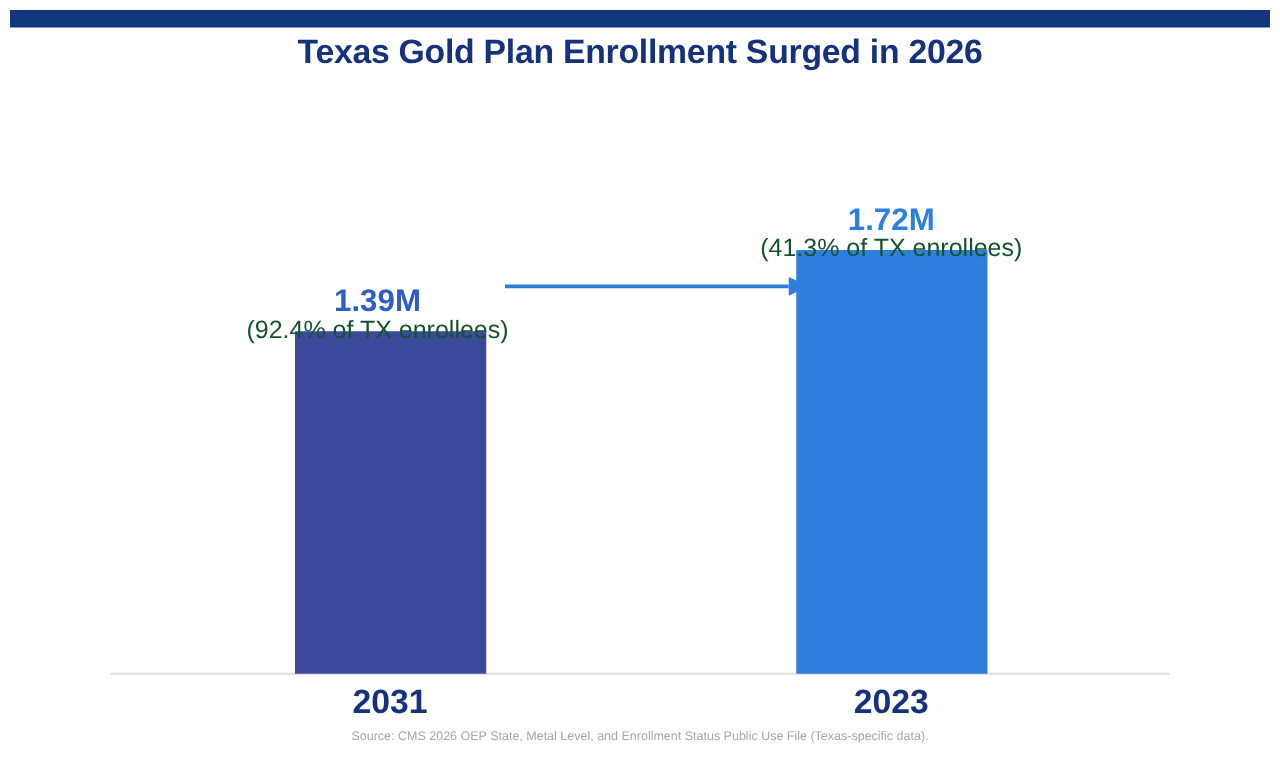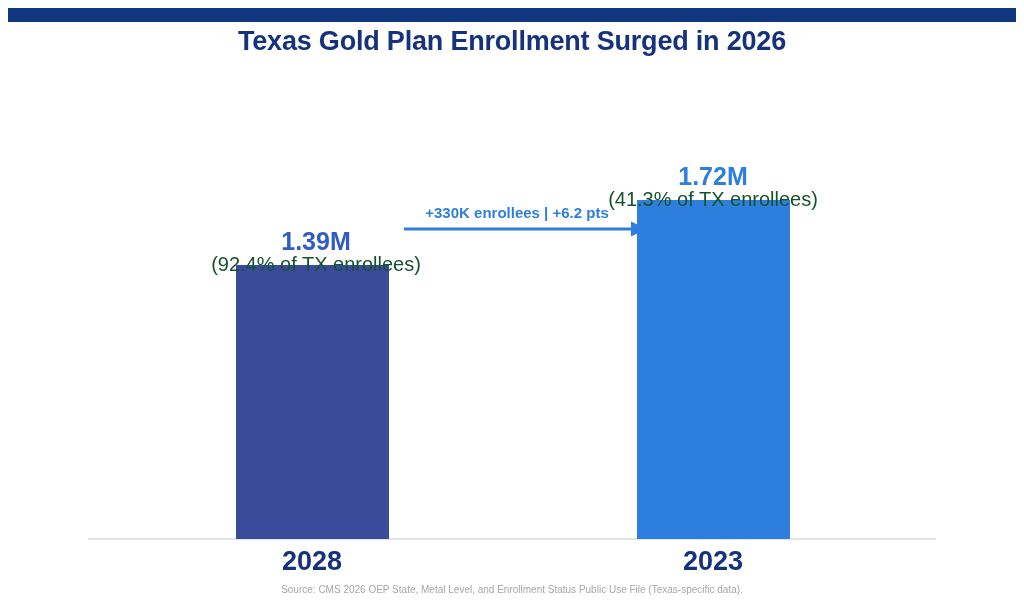--- a/index.html
+++ b/index.html
@@ -93,21 +93,21 @@
     background: #2E7FDD;
   }
 
   
   .value-group {
     position: absolute;
     text-align: center;
     width: 260px;
     margin-top: 24px;
   }
-  .value-group-2025 { left: 186px; top: 203px; }
+  .value-group-2025 { left: 172px; top: 203px; }
   .value-group-2026 { left: 583px; top: 138px; }
 
   .value-main {
     font-size: 25px;
     font-weight: bold;
     line-height: 28px;
     white-space: nowrap;
   }
   .value-main-2025 { color: #2F5CC5; }
   .value-main-2026 { color: #2E7FDD; }
@@ -189,30 +189,27 @@
     <div class="value-group value-group-2025">
       <div class="value-main value-main-2025">1.39M</div>
       <div class="value-sub">(92.4% of TX enrollees)</div>
     </div>
 
     <div class="value-group value-group-2026">
       <div class="value-main value-main-2026">1.72M</div>
       <div class="value-sub">(41.3% of TX enrollees)</div>
     </div>
 
-    <div class="delta-annotation">
-      <div class="delta-text">+330K enrollees  |  +6.2 pts</div>
-    </div>
 
     <svg class="delta-arrow" viewBox="0 0 244 20">
       <line x1="1" y1="10" x2="228" y2="10" stroke="#2E7FDD" stroke-width="3"></line>
       <polygon points="228,2.5 244,10 228,17.5" fill="#2E7FDD"></polygon>
     </svg>
 
-    <div class="cat-label cat-label-2025">2028</div>
+    <div class="cat-label cat-label-2025">2031</div>
 
     <div class="cat-label cat-label-2026">2023</div>
 
   </div>
 
   <div class="source-note">Source: CMS 2026 OEP State, Metal Level, and Enrollment Status Public Use File (Texas-specific data).</div>
 
 </div>
 
 </body></html>

